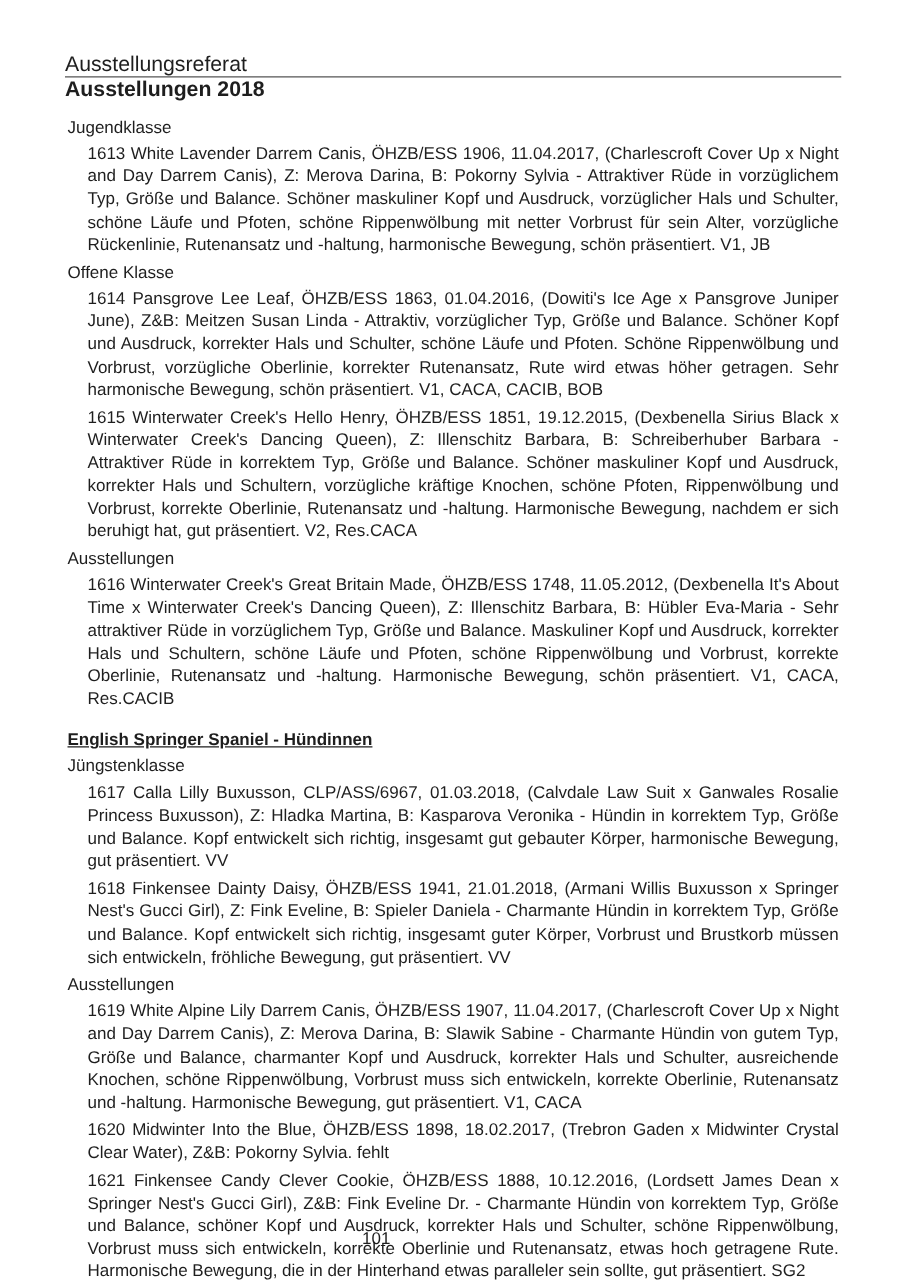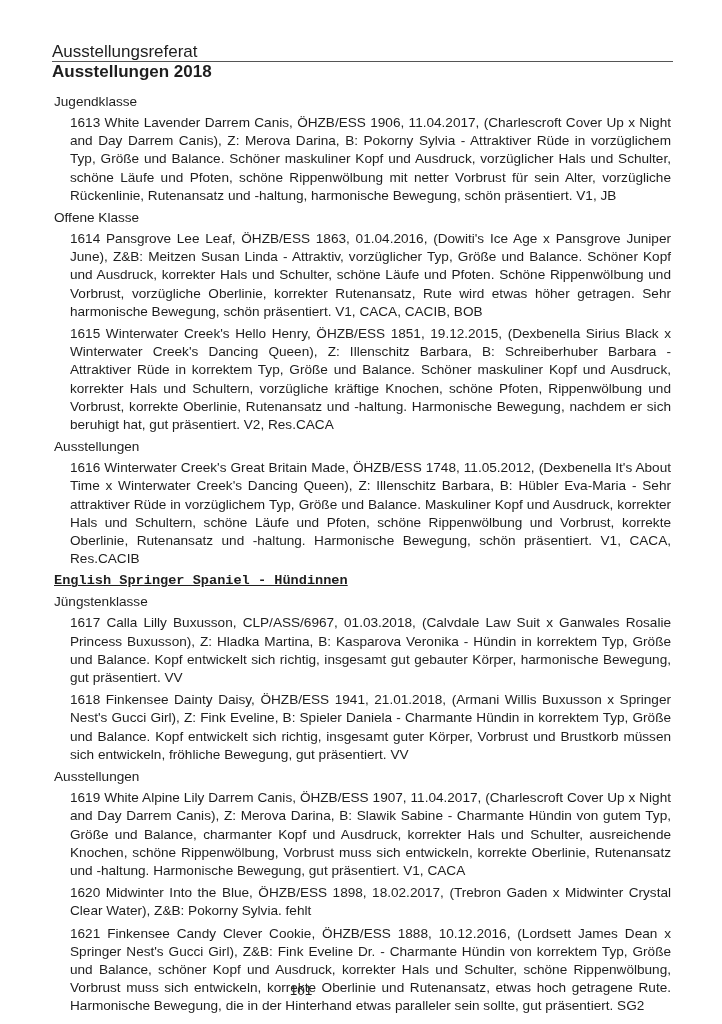--- a/index.html
+++ b/index.html
@@ -5,21 +5,21 @@
   html, body { margin: 0; padding: 0; background: #ffffff; }
   body { width: 722px; height: 1024px; position: relative; overflow: hidden;
          font-family: "Liberation Sans", sans-serif; color: #1e1e1e; }
   .header { position: absolute; left: 52px; width: 621px; top: 44px; text-align: left; font-size: 17px; }
   .header .h1 { line-height: 16px; }
   .header .rule { height: 0; border-top: 1.3px solid #555; margin: 1px 0 1px 0; }
   .header .h2 { line-height: 17px; font-weight: bold; }
   .content { position: absolute; left: 54px; width: 617px; top: 93px; font-size: 13.6px; line-height: 18.2px; }
   .content h3 { font-size: 13.6px; font-weight: normal; margin: 0 0 3px 0; line-height: 18px; }
   .content p { margin: 0 0 4px 16px; text-align: justify; }
-  .content h2.breed { font-size: 13.6px; font-weight: bold; text-decoration: underline; margin: 4px 0 3px 0; line-height: 18px; font-family: Liberation Mono, monospace; }
+  .content h2.breed { font-size: 13.6px; font-weight: bold; text-decoration: underline; margin: 15px 0 3px 0; line-height: 18px; }
   .pagenum { position: absolute; left: 0; width: 602px; top: 983px; text-align: center; font-size: 13.6px; }
 </style>
 </head>
 <body>
 
 <div class="header">
   <div class="h1">Ausstellungsreferat</div>
   <div class="rule"></div>
   <div class="h2">Ausstellungen 2018</div>
 </div>

